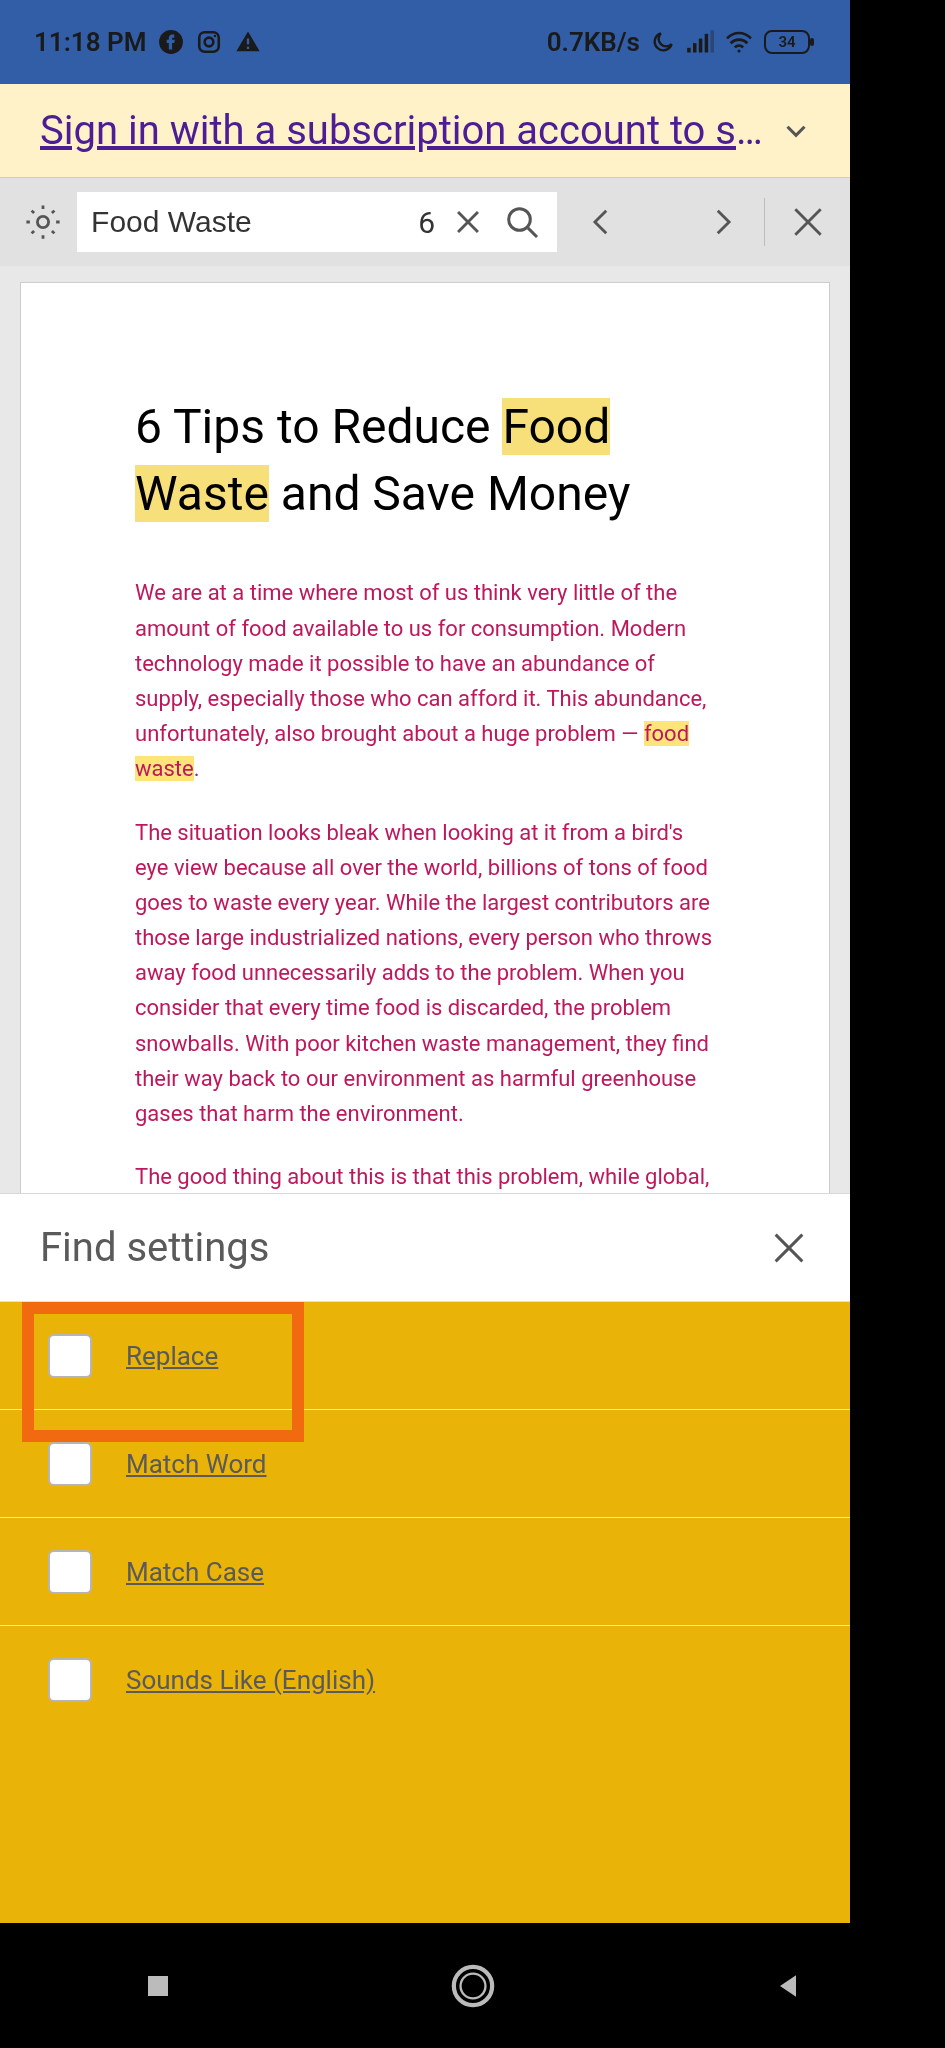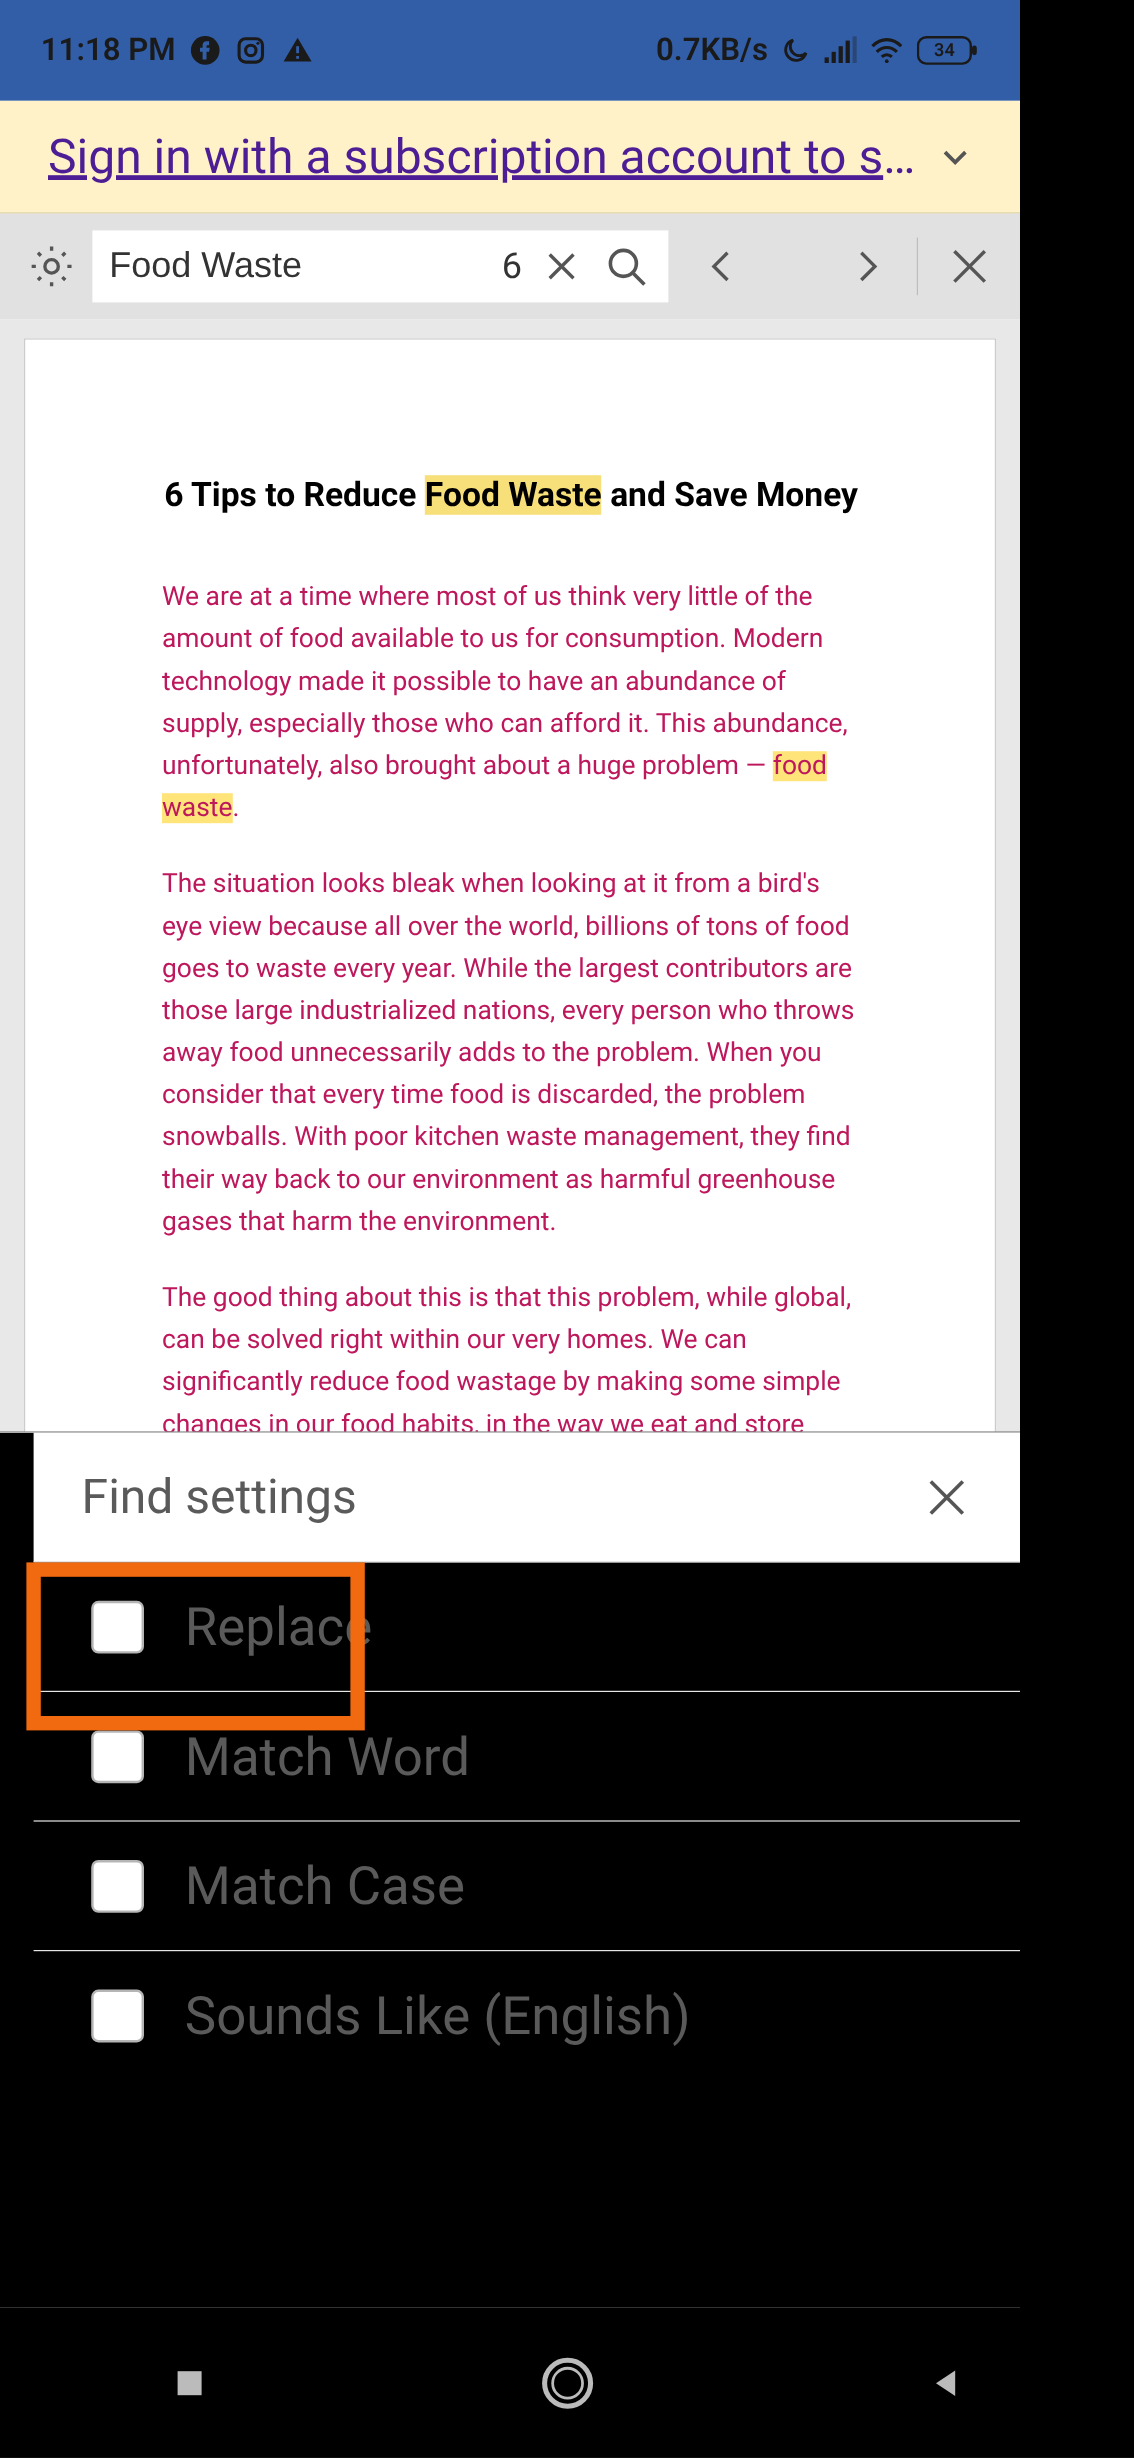--- a/index.html
+++ b/index.html
@@ -19,33 +19,33 @@
   .gear { width: 54px; height: 54px; display: flex; align-items: center; justify-content: center; }
   .searchbox { height: 60px; background: #fff; display: flex; align-items: center; padding: 0 14px; gap: 14px; flex: 0 0 480px; }
   .searchbox input { border: none; outline: none; font-size: 30px; color: #333; flex: 1; width: 100px; }
   .search-count { font-size: 30px; color: #333; }
   .icon-btn { width: 54px; height: 54px; display: flex; align-items: center; justify-content: center; }
   .findbar .spacer { flex: 1; }
   .findbar .divider { width: 1px; height: 48px; background: #bdbdbd; margin: 0 8px; }
   
   .doc-wrap { flex: 1; background: #E8E8E8; padding: 16px 20px 0 20px; overflow: hidden; }
   .page { background: #fff; width: 100%; height: 100%; border: 1px solid #ccc; padding: 110px 114px 0 114px; overflow: hidden; }
-  .doc-title { font-size: 28px; font-weight: 700; text-align: right; line-height: 1.4; margin-bottom: 48px; }
+  .doc-title { font-size: 48px; font-weight: 400; text-align: left; line-height: 1.4; margin-bottom: 48px; }
   .doc-title .hl { background: #F7E07A; }
   .para { font-size: 22px; line-height: 1.6; color: #be185d; margin-bottom: 28px; text-align: left; }
   .para .hl { background: #FFE47A; }
   .subhead { font-size: 26px; font-weight: 700; margin: 12px 0 8px 28px; }
   
-  .settings-panel { position: absolute; left: 0; right: 0; bottom: 0; height: 730px; background: #000000; border-top: 1px solid #d9d9d9; display: flex; flex-direction: column; padding-left: 28px; }
+  .settings-panel { position: absolute; left: 0; right: 0; bottom: 0; height: 730px; background: #eab308; border-top: 1px solid #d9d9d9; display: flex; flex-direction: column; }
   .settings-header { height: 108px; background: #fff; display: flex; align-items: center; justify-content: space-between; padding: 0 34px 0 40px; border-bottom: 1px solid #e0e0e0; }
   .settings-title { font-size: 40px; color: #5a5a5a; }
   .settings-list { flex: 1; }
   .setting-row { height: 108px; display: flex; align-items: center; padding: 0 48px; gap: 34px; border-bottom: 1px solid #e6e6e6; }
   .checkbox { width: 44px; height: 44px; border: 2px solid #b5b5b5; border-radius: 6px; background: #fff; }
-  .setting-label { font-size: 44px; color: #5a5a5a; }
+  .setting-label { font-size: 26px; color: #5a5a5a; text-decoration: underline; }
   .highlight-box { position: absolute; border: 12px solid #F26A10; pointer-events: none; }
   
   .navbar { position: absolute; left: 0; right: 0; bottom: 0; top: 1923px; height: 125px; background: #000; display: flex; align-items: center; justify-content: space-around; }
   .nav-btn { width: 70px; height: 70px; display: flex; align-items: center; justify-content: center; }
   
   svg { display: block; }
 </style>
 </head>
 <body>
 

